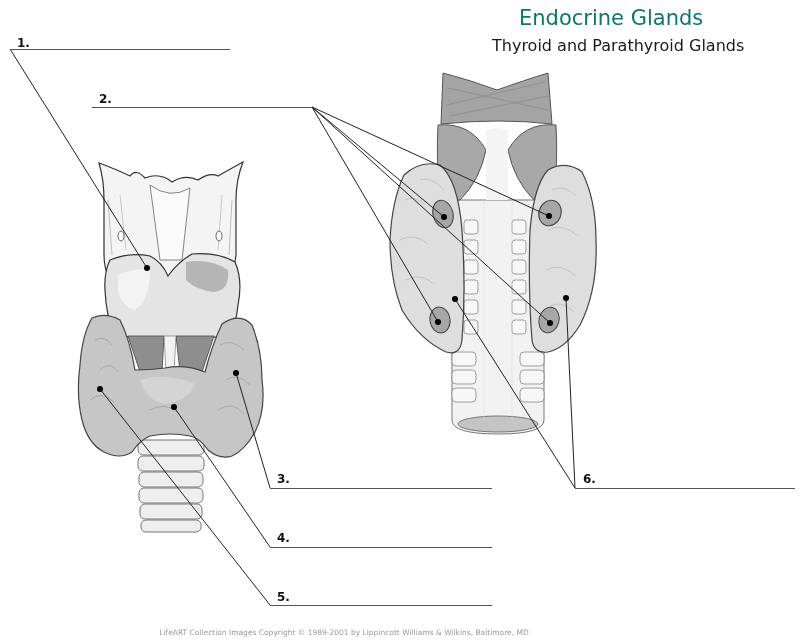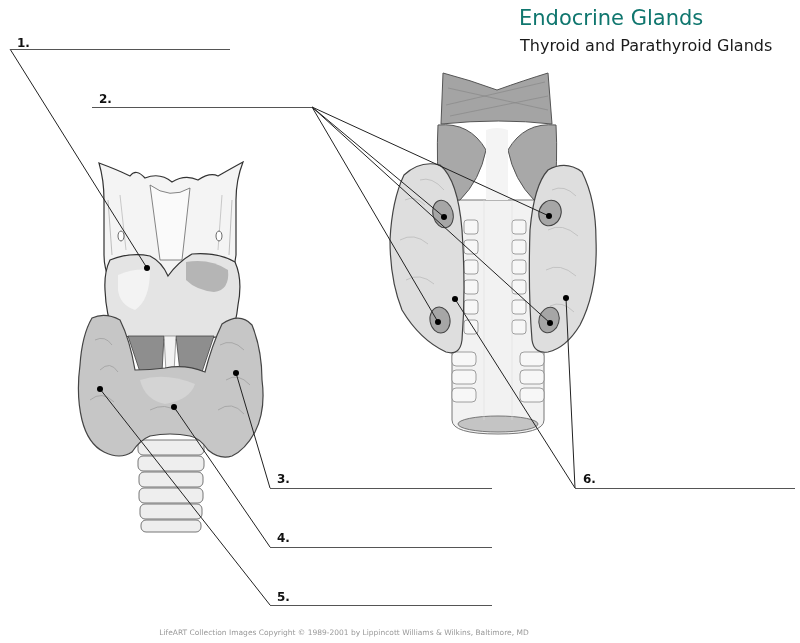--- a/index.html
+++ b/index.html
@@ -1,18 +1,18 @@
 <!DOCTYPE html>
 <html><head>
 <meta charset="utf-8">
 <style>
   html, body { margin: 0; padding: 0; background: #ffffff; }
   body { width: 800px; height: 643px; position: relative; overflow: hidden; font-family: "DejaVu Sans", sans-serif; }
   .title { position: absolute; left: 519px; top: 6px; font-size: 21px; color: #0f766e; font-family: "DejaVu Sans", sans-serif; }
-  .subtitle { position: absolute; left: 520px; top: 36px; font-size: 16px; color: #1a1a1a; font-family: "DejaVu Sans", sans-serif; }
+  .subtitle { position: absolute; left: 492px; top: 36px; font-size: 16px; color: #1a1a1a; font-family: "DejaVu Sans", sans-serif; }
   .label-num { position: absolute; font-size: 12px; font-weight: bold; color: #111; font-family: "DejaVu Sans", sans-serif; }
   .answer-line { position: absolute; height: 0; border-top: 1.5px solid #555; }
   .copyright { position: absolute; left: 0; width: 688px; top: 628px; text-align: center; font-size: 7.5px; color: #999; font-family: "DejaVu Sans", sans-serif; }
   svg.art { position: absolute; left: 0; top: 0; }
 </style>
 </head>
 <body>
 
 <svg class="art" width="800" height="643" viewBox="0 0 800 643">
 

